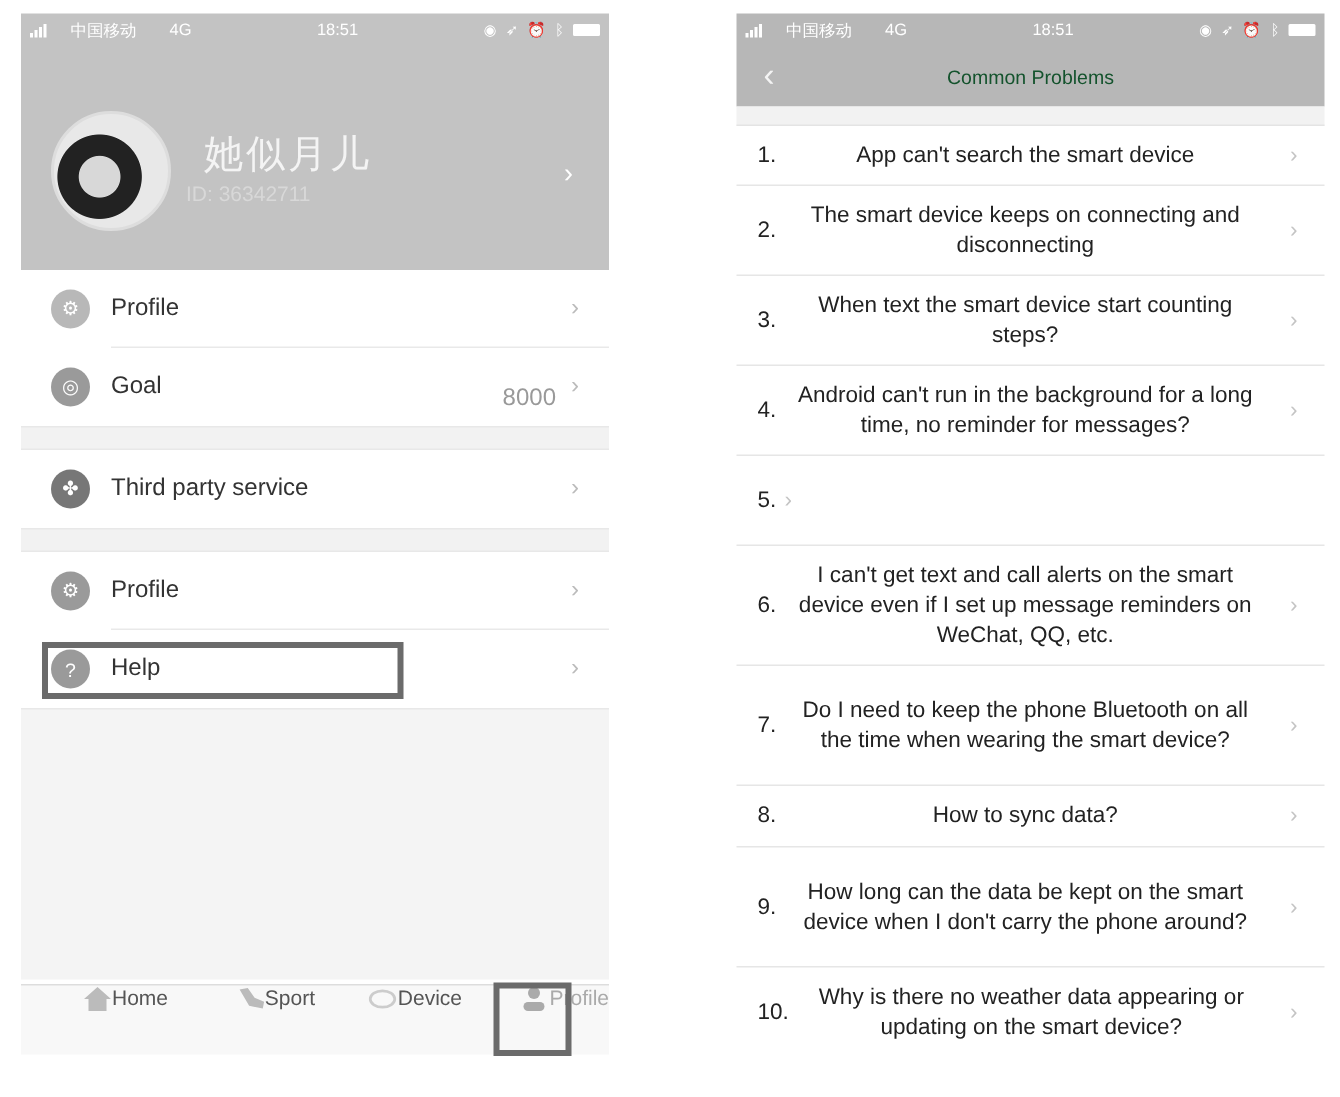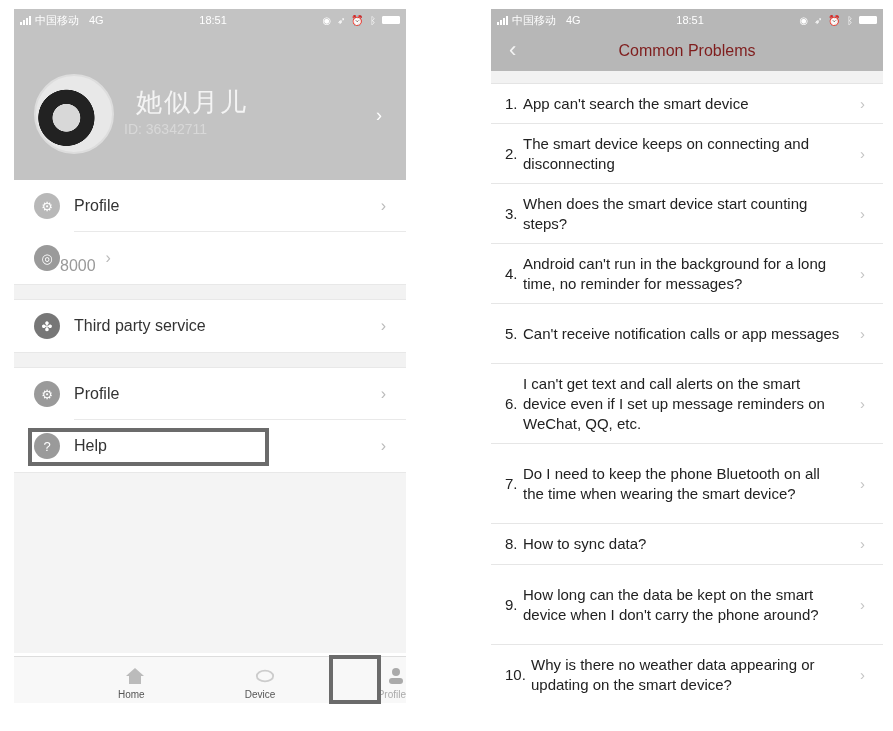--- a/index.html
+++ b/index.html
@@ -4,21 +4,21 @@
 <style>
   * { box-sizing: border-box; margin: 0; padding: 0; }
   body { width: 893px; height: 731px; background: #ffffff; position: relative; overflow: hidden;
          font-family: "Liberation Sans", "DejaVu Sans", sans-serif; color: #333; }
   .phone { position: absolute; top: 9px; width: 392px; background: #fff; }
   #left { left: 14px; height: 694px; }
   #right { left: 491px; height: 700px; }
 
   .statusbar { height: 22px; display: flex; align-items: center; justify-content: space-between;
                padding: 0 6px; color: #fff; font-size: 11px; }
-  .status-left { display: flex; align-items: center; gap: 4px; }
+  .status-left { display: flex; align-items: center; gap: 16px; }
   .signal { display: flex; align-items: flex-end; gap: 1px; height: 9px; }
   .signal span { width: 2px; background: #fff; display: block; }
   .status-right { display: flex; align-items: center; gap: 6px; font-size: 10px; }
   .battery { width: 18px; height: 8px; border: 1px solid #fff; background: #fff; border-radius: 1px; }
 
   
   .profile-header { background: #c3c3c3; height: 171px; position: relative; }
   .avatar { position: absolute; left: 20px; top: 65px; width: 80px; height: 80px; border-radius: 50%;
             border: 2px solid #ddd; overflow: hidden;
             background: radial-gradient(circle at 40% 55%, #d8d8d8 0 22%, #222 23% 45%, #e8e8e8 46% 100%); }
@@ -35,36 +35,36 @@
   .menu-label { margin-left: 14px; font-size: 16px; color: #333; flex: 1; }
   .menu-value { font-size: 16px; color: #999; margin-right: 10px; margin-top: 16px; }
   .chev { color: #bbb; font-size: 16px; margin-right: 20px; }
   .divider-inset { position: absolute; left: 60px; right: 0; bottom: 0; height: 1px; background: #e9e9e9; }
   .gap { height: 16px; background: #f2f2f2; border-top: 1px solid #e8e8e8; border-bottom: 1px solid #e8e8e8; }
   .filler { background: #f4f4f4; height: 181px; border-top: 1px solid #e8e8e8; }
   .highlight-box { position: absolute; border: 4px solid #6b6b6b; pointer-events: none; }
 
   .tabbar { position: absolute; left: 0; right: 0; bottom: 0; height: 47px; background: #f8f8f8;
             border-top: 1px solid #ddd; display: flex; }
-  .tab { flex: 1; display: flex; flex-direction: column; align-items: flex-end; justify-content: flex-end;
-         padding-bottom: 3px; font-size: 10px; color: #555; }
+  .tab { flex: 1; display: flex; flex-direction: row; align-items: flex-start; justify-content: flex-end;
+         padding-bottom: 3px; font-size: 14px; color: #555; }
   .tab .ticon { width: 20px; height: 18px; margin-bottom: 4px; display: flex; align-items: center; justify-content: center; }
   .tab.active { color: #aaa; }
 
   
   .navbar { background: #b7b7b7; height: 62px; }
   .nav-inner { height: 40px; position: relative; display: flex; align-items: center; justify-content: center; }
-  .nav-title { color: #7f1d1d; font-size: 16px; }
+  .nav-title { color: #14532d; font-size: 13px; }
   .back { position: absolute; left: 18px; top: 6px; color: #f4f4f4; font-size: 22px; }
   .subgap { height: 13px; background: #f2f2f2; border-bottom: 1px solid #e4e4e4; }
   .faq-item { display: flex; align-items: center; padding: 0 18px 0 14px; border-bottom: 1px solid #e6e6e6;
               font-size: 15px; line-height: 20px; color: #222; }
   .faq-num { width: 18px; flex: none; }
   .faq-num.wide { width: 26px; }
-  .faq-text { flex: 1; padding-right: 16px; }
+  .faq-text { flex: 1; padding-right: 16px; text-align: center; }
   .faq-chev { color: #c4c4c4; font-size: 15px; }
 </style>
 </head>
 <body>
 
 <div class="phone" id="left">
   <div class="profile-header">
     <div class="statusbar">
       <div class="status-left">
         <span class="signal">
@@ -92,20 +92,21 @@
   </div>
 
   <div class="menu-row">
     <span class="menu-icon light">⚙</span>
     <span class="menu-label">Profile</span>
     <span class="chev">›</span>
     <div class="divider-inset"></div>
   </div>
   <div class="menu-row">
     <span class="menu-icon">◎</span>
+    <span class="menu-label">Goal</span>
     <span class="menu-value">8000</span>
     <span class="chev">›</span>
   </div>
   <div class="gap"></div>
   <div class="menu-row">
     <span class="menu-icon dark">✤</span>
     <span class="menu-label">Third party service</span>
     <span class="chev">›</span>
   </div>
   <div class="gap"></div>
@@ -125,20 +126,28 @@
   <div class="highlight-box" style="left:14px;top:419px;width:241px;height:38px;"></div>
 
   <div class="tabbar">
     <div class="tab">
       <span class="ticon">
           <svg width="20" height="18" viewBox="0 0 20 18">
             <path d="M10 1 L19 9 L16 9 L16 17 L4 17 L4 9 L1 9 Z" fill="#bbb"></path>
           </svg>
         </span>
       <span>Home</span>
+    </div>
+    <div class="tab">
+      <span class="ticon">
+          <svg width="22" height="18" viewBox="0 0 22 18">
+            <path d="M3 2 L9 1 L14 8 L21 11 L20 16 L10 14 Z" fill="#bbb"></path>
+          </svg>
+        </span>
+      <span>Sport</span>
     </div>
     <div class="tab">
       <span class="ticon">
           <svg width="22" height="18" viewBox="0 0 22 18">
             <ellipse cx="11" cy="9" rx="9" ry="6" fill="none" stroke="#ccc" stroke-width="2"></ellipse>
           </svg>
         </span>
       <span>Device</span>
     </div>
     <div class="tab active">
@@ -189,31 +198,30 @@
       <span class="faq-text">App can't search the smart device</span>
       <span class="faq-chev">›</span>
     </div>
     <div class="faq-item" style="height:60px">
       <span class="faq-num">2.</span>
       <span class="faq-text">The smart device keeps on connecting and disconnecting</span>
       <span class="faq-chev">›</span>
     </div>
     <div class="faq-item" style="height:60px">
       <span class="faq-num">3.</span>
-      <span class="faq-text">When does the smart device start counting steps?</span>
+      <span class="faq-text">When text the smart device start counting steps?</span>
       <span class="faq-chev">›</span>
     </div>
     <div class="faq-item" style="height:60px">
       <span class="faq-num">4.</span>
       <span class="faq-text">Android can't run in the background for a long time, no reminder for messages?</span>
       <span class="faq-chev">›</span>
     </div>
     <div class="faq-item" style="height:60px">
       <span class="faq-num">5.</span>
-      <span class="faq-text">Can't receive notification calls or app messages</span>
       <span class="faq-chev">›</span>
     </div>
     <div class="faq-item" style="height:80px">
       <span class="faq-num">6.</span>
       <span class="faq-text">I can't get text and call alerts on the smart device even if I set up message reminders on WeChat, QQ, etc.</span>
       <span class="faq-chev">›</span>
     </div>
     <div class="faq-item" style="height:80px">
       <span class="faq-num">7.</span>
       <span class="faq-text">Do I need to keep the phone Bluetooth on all the time when wearing the smart device?</span>

